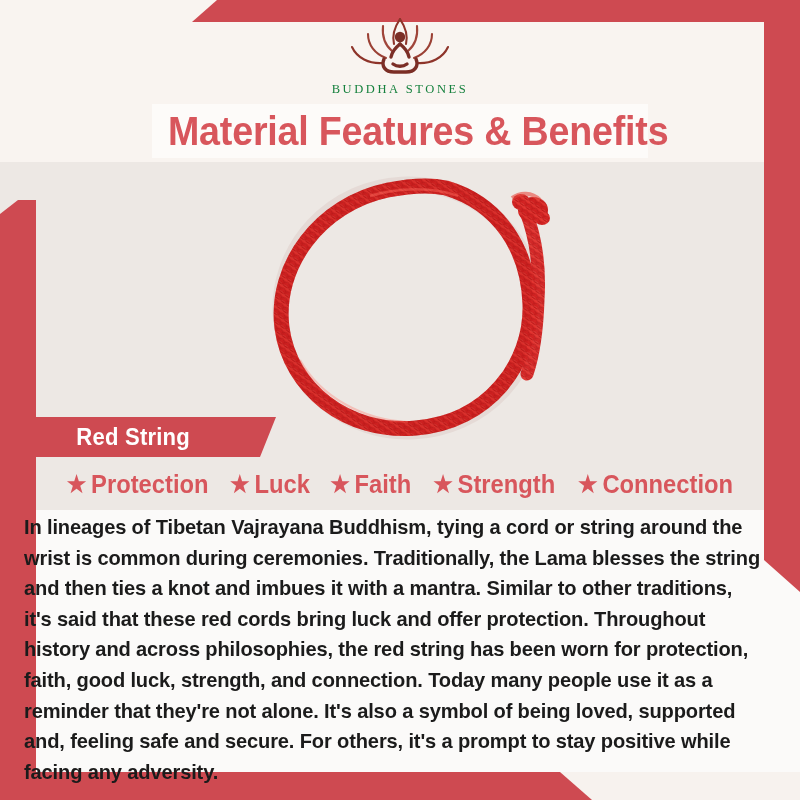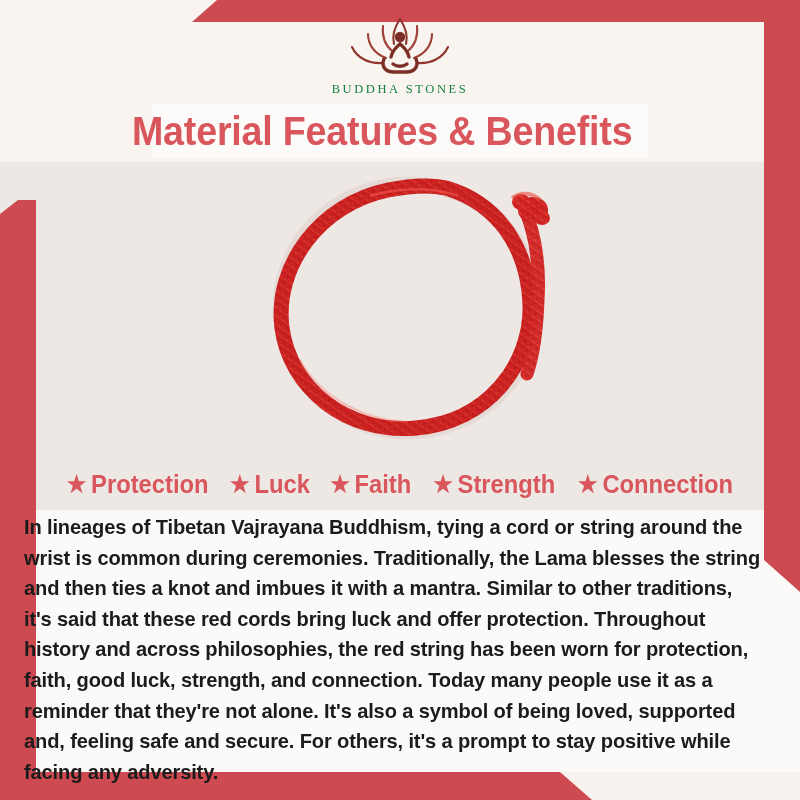--- a/index.html
+++ b/index.html
@@ -71,21 +71,21 @@
     margin-top:2px;
     font-family:"Liberation Serif", serif;
     font-size:12.5px;letter-spacing:2.6px;
     color:#15803d;font-weight:400;
   }
 
   
   .title-band{
     position:absolute;left:152px;top:104px;width:496px;height:54px;
     background:#FDFBF9;
-    display:flex;align-items:center;justify-content:flex-end;
+    display:flex;align-items:center;justify-content:flex-start;
   }
   .title-text{
     font-family:"Liberation Sans Narrow","Liberation Sans",sans-serif;
     font-weight:700;
     font-size:40px;
     letter-spacing:-0.2px;
     color:#D8565C;
     transform:scaleX(0.94);
     white-space:nowrap;
   }
@@ -230,20 +230,23 @@
       <ellipse cx="283" cy="50" rx="15" ry="13" fill="#C21E1E" opacity="0.15"></ellipse>
       <ellipse cx="271" cy="42" rx="9" ry="8" fill="url(#braid)"></ellipse>
       <ellipse cx="292" cy="58" rx="8" ry="7" fill="url(#braid)"></ellipse>
       <path d="M262 38 C270 32 282 32 290 40" stroke="#E84A40" stroke-width="4" fill="none" opacity="0.6"></path>
     </g>
 
     <path d="M120 36 C 150 27 184 27 208 36" stroke="#FF6C5F" stroke-width="2.4" fill="none" opacity="0.45"></path>
     <path d="M50 200 C 70 236 112 260 158 262" stroke="#FF6C5F" stroke-width="2.2" fill="none" opacity="0.32"></path>
   </svg>
 
+  <div class="tag">
+    <span class="tag-label">Red String</span>
+  </div>
 
   <div class="benefits">
     <span class="benefit">
       <span class="star">★</span>
       <span>Protection</span>
     </span>
     <span class="benefit">
       <span class="star">★</span>
       <span>Luck</span>
     </span>

